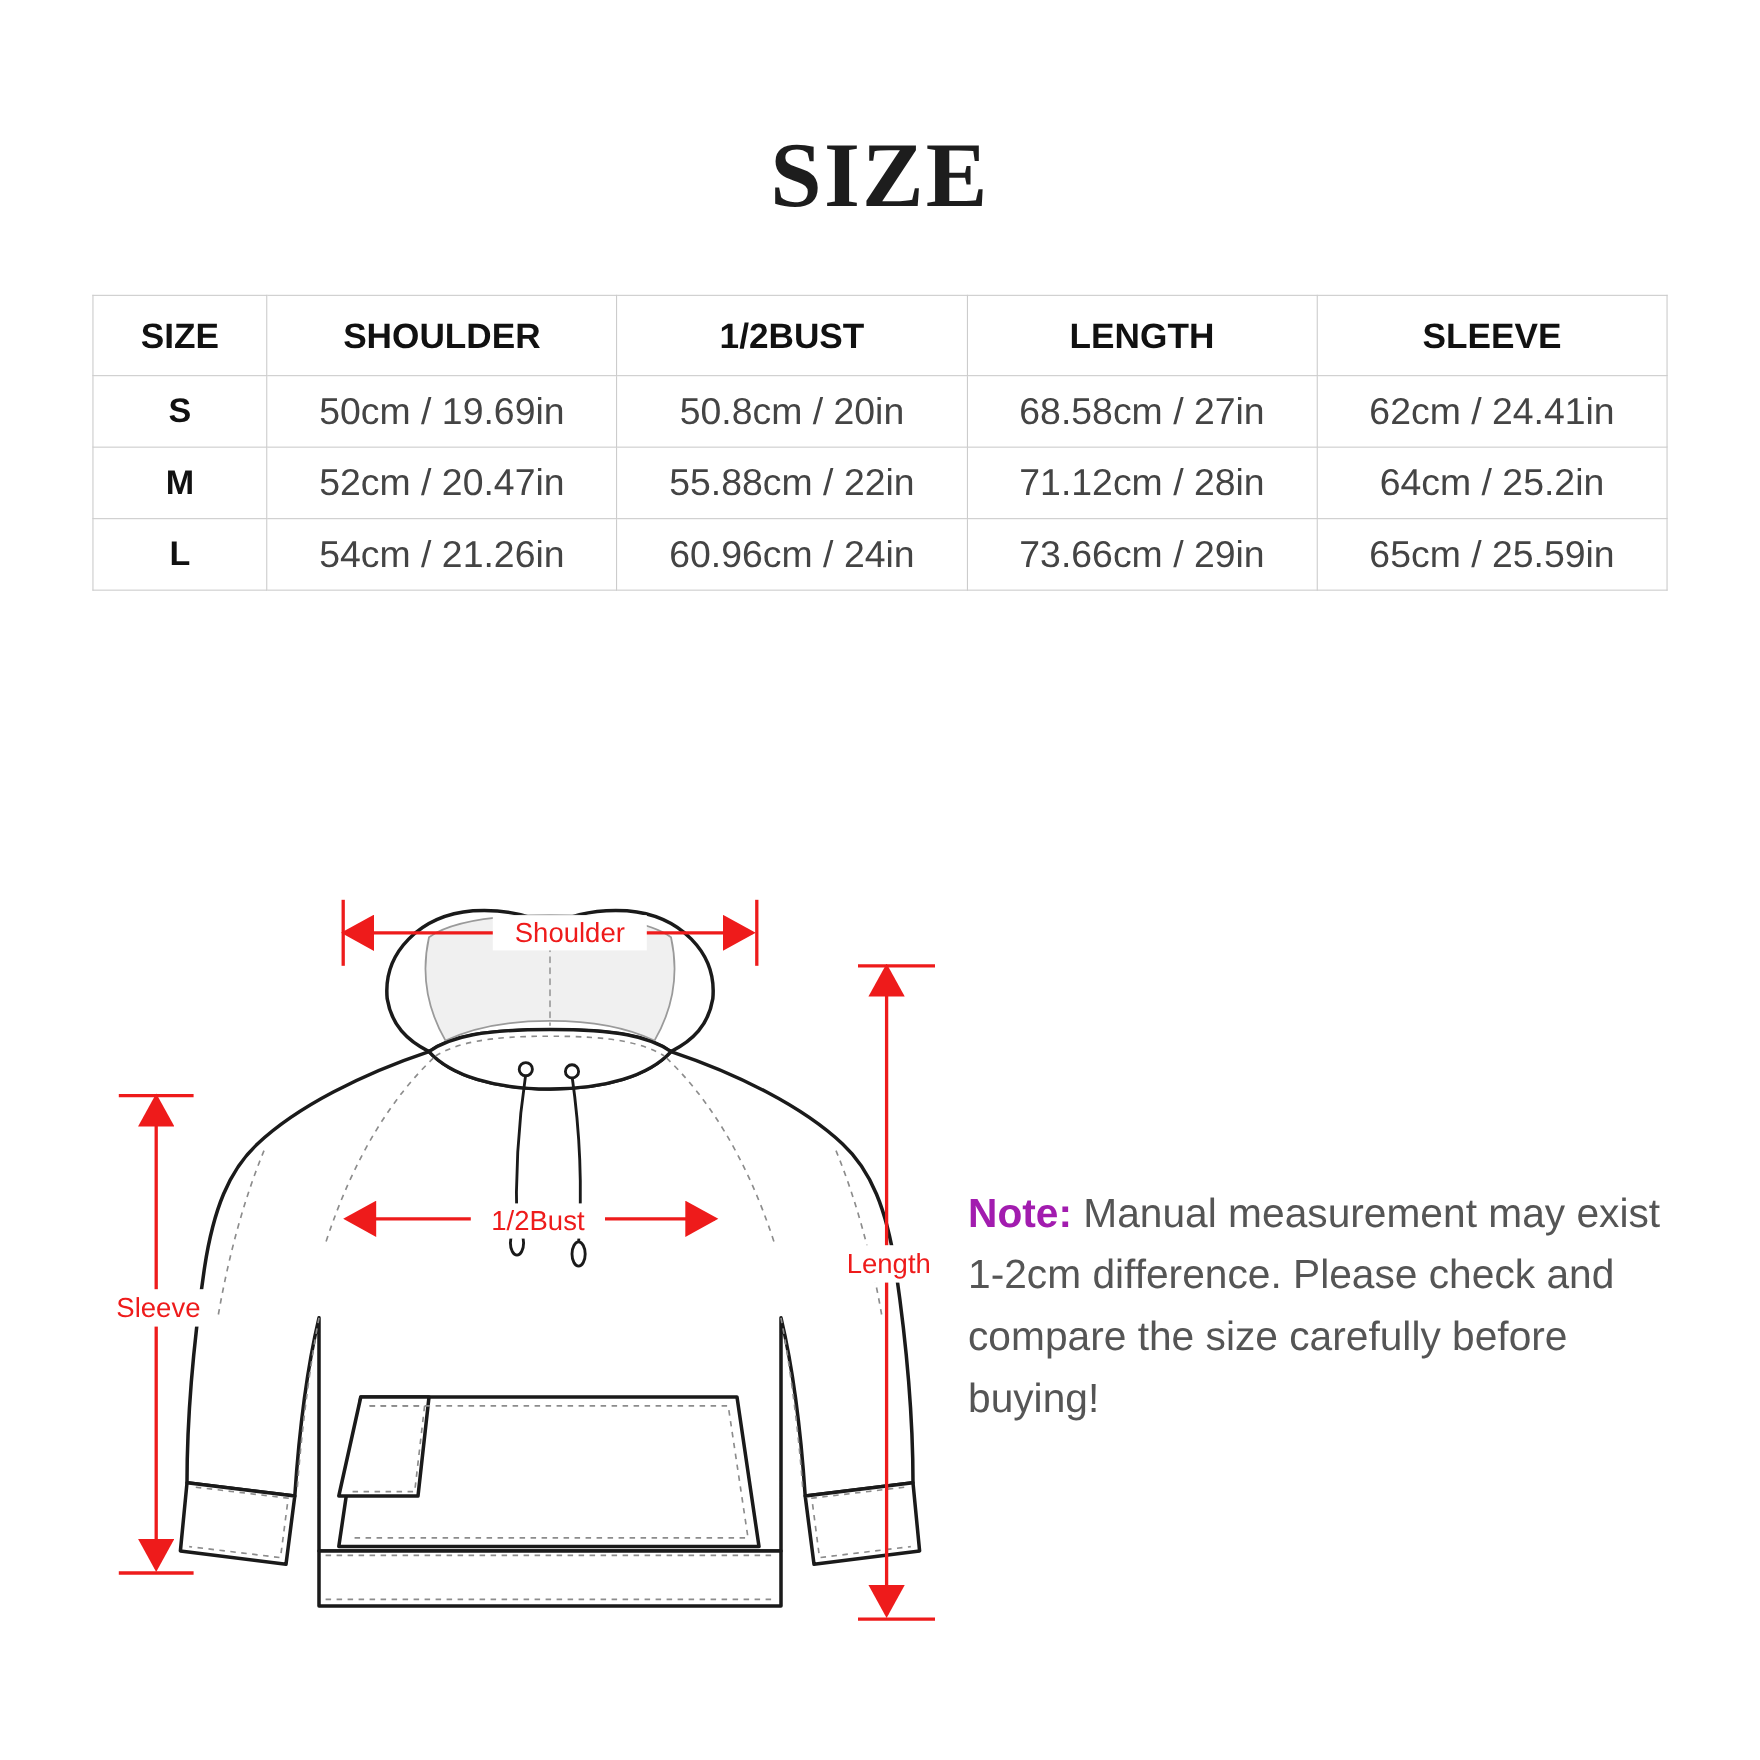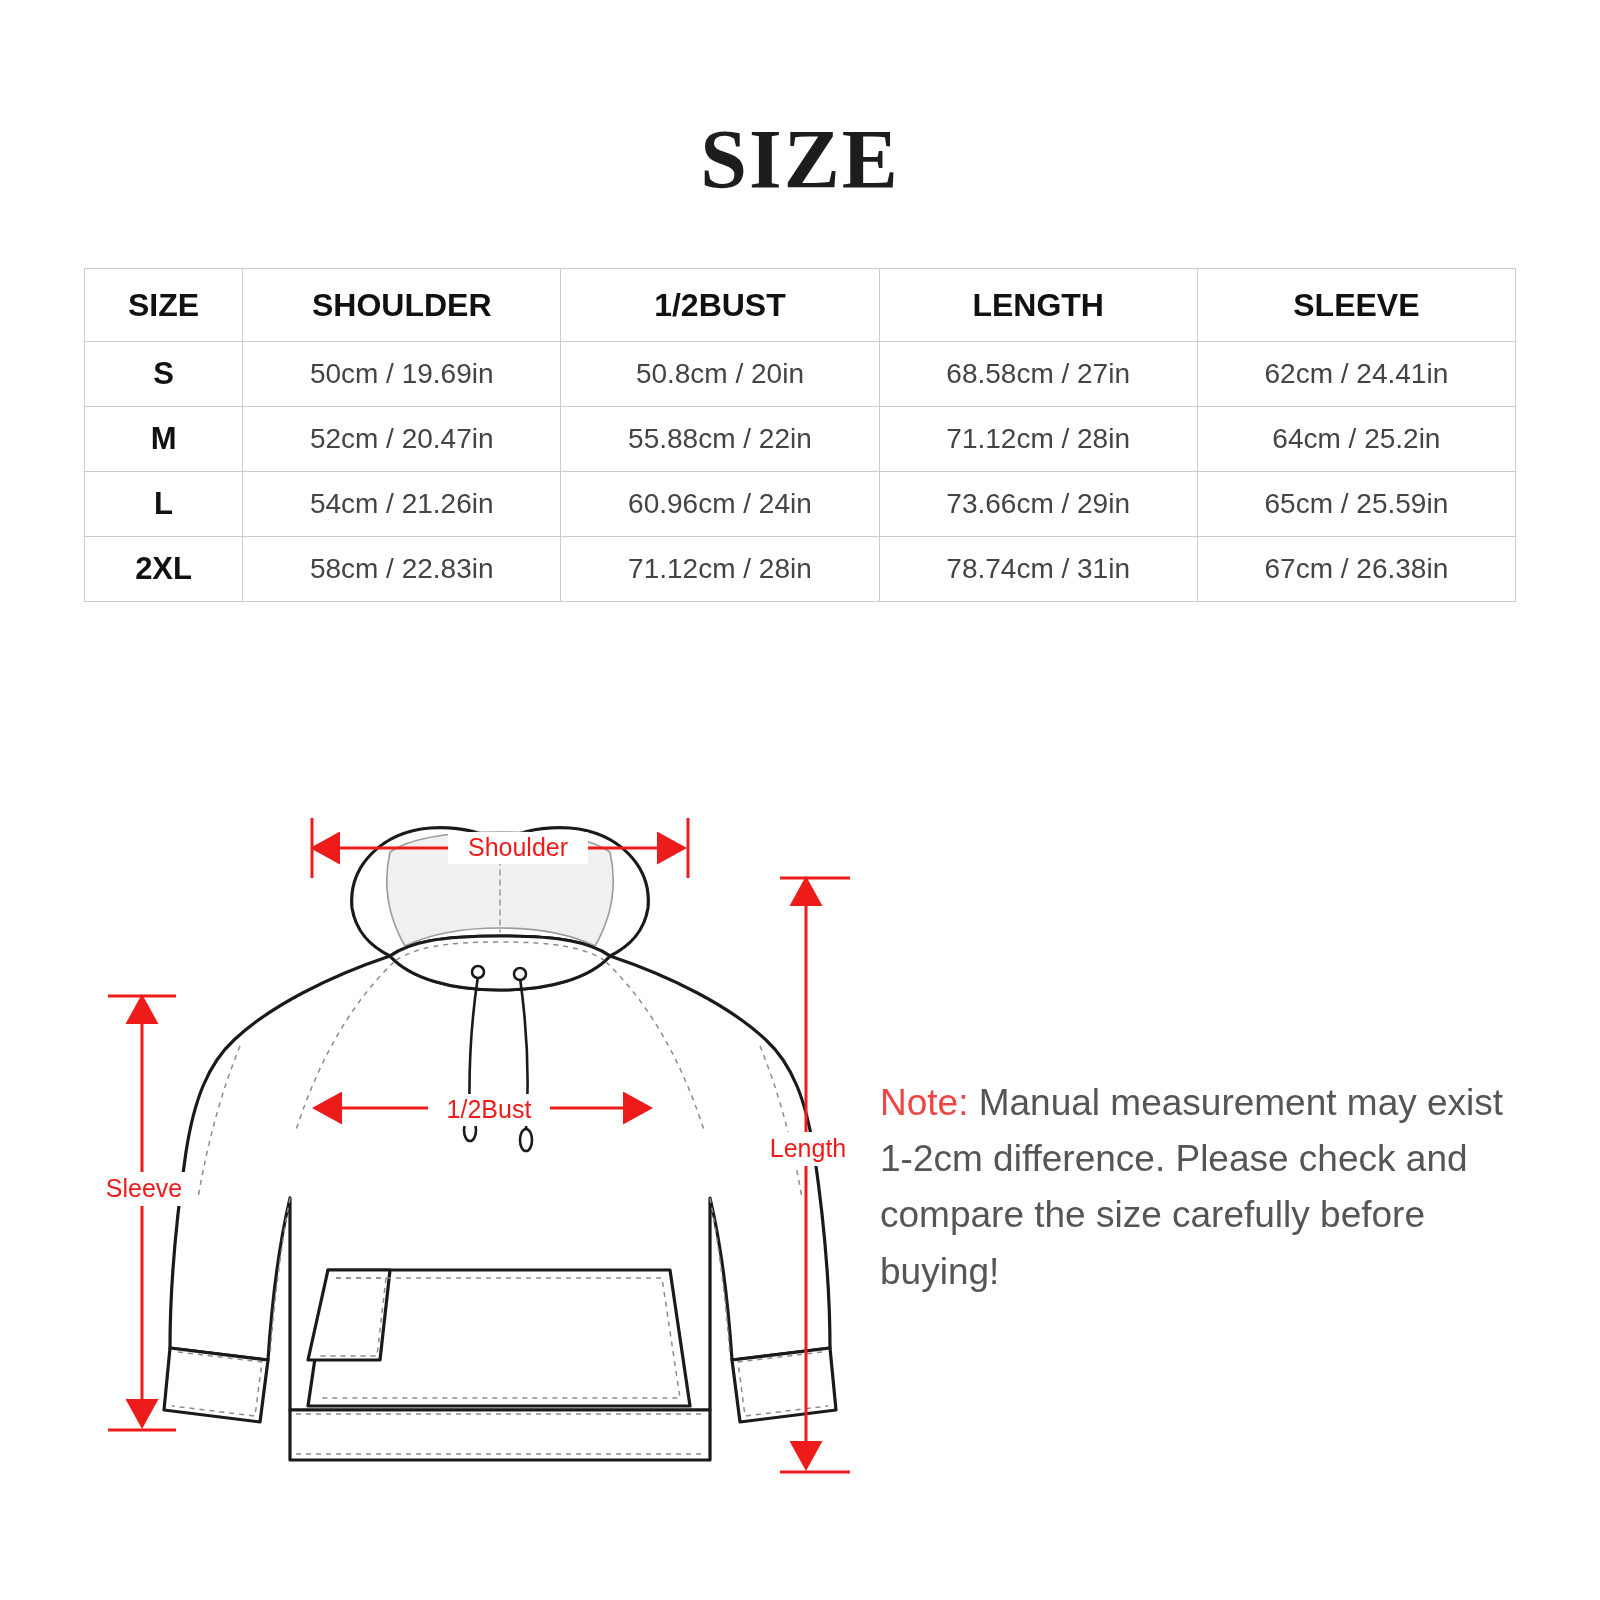--- a/index.html
+++ b/index.html
@@ -37,21 +37,21 @@
     top: 268px;
     left: 84px;
     width: 1432px;
     border-collapse: collapse;
     table-layout: fixed;
   }
   .size-table td, .size-table th {
     border: 1px solid #cccccc;
     text-align: center;
     vertical-align: middle;
-    font-size: 28px;
+    font-size: 34px;
     color: #444444;
     height: 64px;
     padding: 0;
     font-weight: normal;
   }
   .size-table thead th {
     font-weight: bold;
     font-size: 32px;
     color: #111111;
     height: 72px;
@@ -78,22 +78,22 @@
   .note-block {
     position: absolute;
     top: 1075px;
     left: 880px;
     width: 640px;
     font-size: 37px;
     line-height: 1.52;
     color: #555555;
   }
   .note-block .note-label {
-    font-weight: normal;
-    color: #ef4444;
+    font-weight: bold;
+    color: #a21caf;
     text-align: right;
   }
 </style>
 </head>
 <body>
 
 <div class="page-title">SIZE</div>
 
 <table class="size-table">
   <colgroup>
@@ -126,27 +126,20 @@
       <td>55.88cm / 22in</td>
       <td>71.12cm / 28in</td>
       <td>64cm / 25.2in</td>
     </tr>
     <tr>
       <td>L</td>
       <td>54cm / 21.26in</td>
       <td>60.96cm / 24in</td>
       <td>73.66cm / 29in</td>
       <td>65cm / 25.59in</td>
-    </tr>
-    <tr>
-      <td>2XL</td>
-      <td>58cm / 22.83in</td>
-      <td>71.12cm / 28in</td>
-      <td>78.74cm / 31in</td>
-      <td>67cm / 26.38in</td>
     </tr>
   </tbody>
 </table>
 
 <div class="illustration">
   <svg width="760" height="700" viewBox="0 0 760 700" xmlns="http://www.w3.org/2000/svg">
     <defs>
       <marker id="arrR" markerWidth="11" markerHeight="11" refX="9" refY="5.5" orient="auto">
         <path d="M0,0 L10,5.5 L0,11 z" fill="#ee1b1b"></path>
       </marker>

